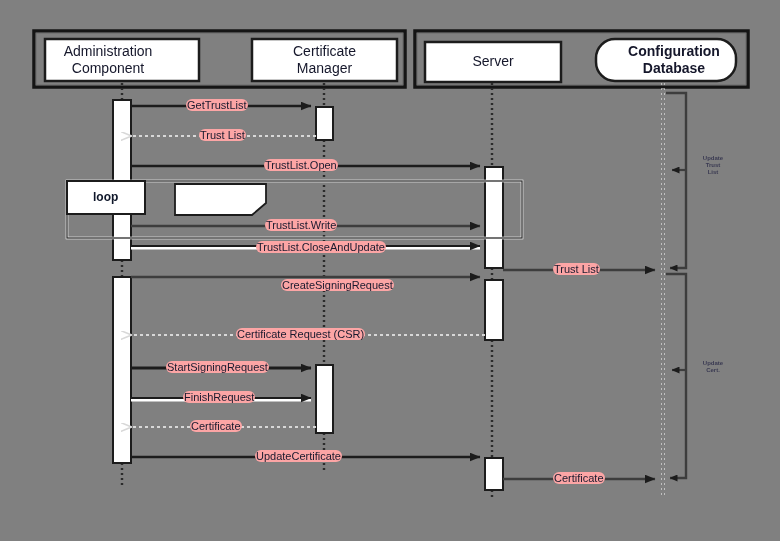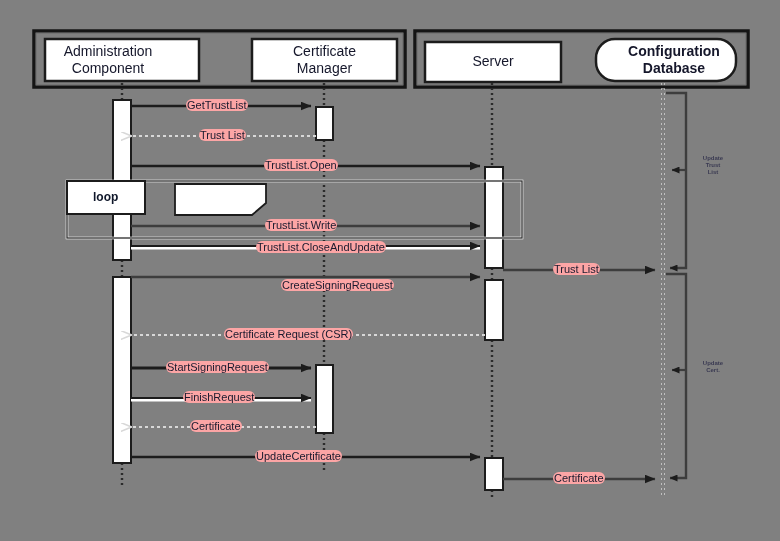--- a/index.html
+++ b/index.html
@@ -230,21 +230,21 @@
 
   <div class="loop-label" style="left:76px;top:190px;">loop</div>
 
   <div class="lbl" style="left:186px;top:99px;">GetTrustList</div>
   <div class="lbl" style="left:199px;top:129px;">Trust List</div>
   <div class="lbl" style="left:264px;top:159px;">TrustList.Open</div>
   <div class="lbl" style="left:265px;top:219px;">TrustList.Write</div>
   <div class="lbl" style="left:236px;top:241px;margin-left:20px;">TrustList.CloseAndUpdate</div>
   <div class="lbl" style="left:245px;top:279px;margin-left:36px;">CreateSigningRequest</div>
   <div class="lbl" style="left:553px;top:263px;">Trust List</div>
-  <div class="lbl" style="left:224px;top:328px;">Certificate Request (CSR)</div>
+  <div class="lbl" style="left:236px;top:328px;">Certificate Request (CSR)</div>
   <div class="lbl" style="left:166px;top:361px;">StartSigningRequest</div>
   <div class="lbl" style="left:183px;top:391px;">FinishRequest</div>
   <div class="lbl" style="left:190px;top:420px;">Certificate</div>
   <div class="lbl" style="left:255px;top:450px;">UpdateCertificate</div>
   <div class="lbl" style="left:553px;top:472px;">Certificate</div>
 
   <div class="tiny" style="left:690px;top:155px;width:46px;">Update
 Trust
 List</div>
   <div class="tiny" style="left:690px;top:360px;width:46px;">Update

